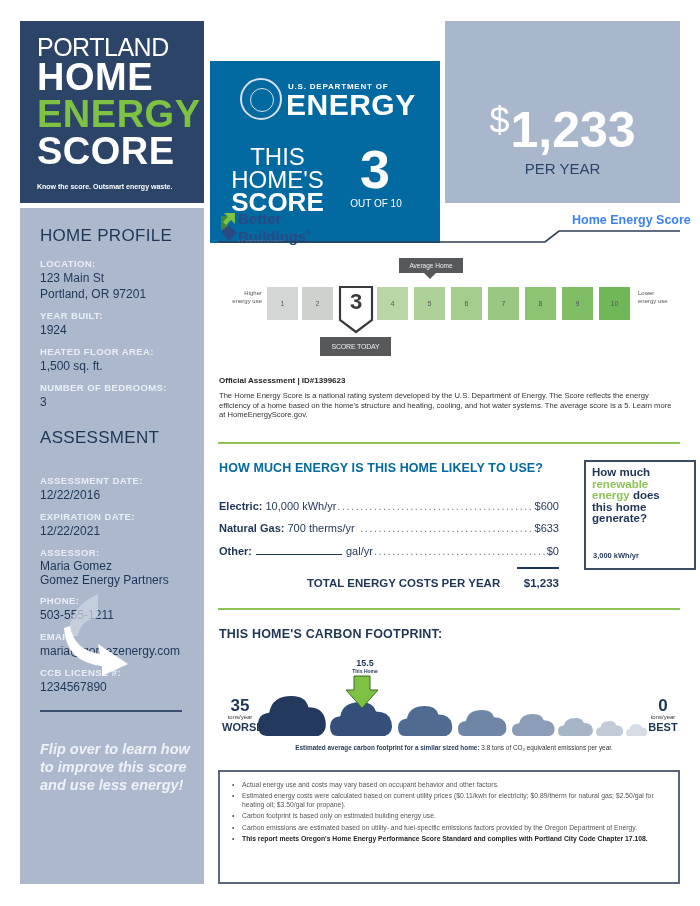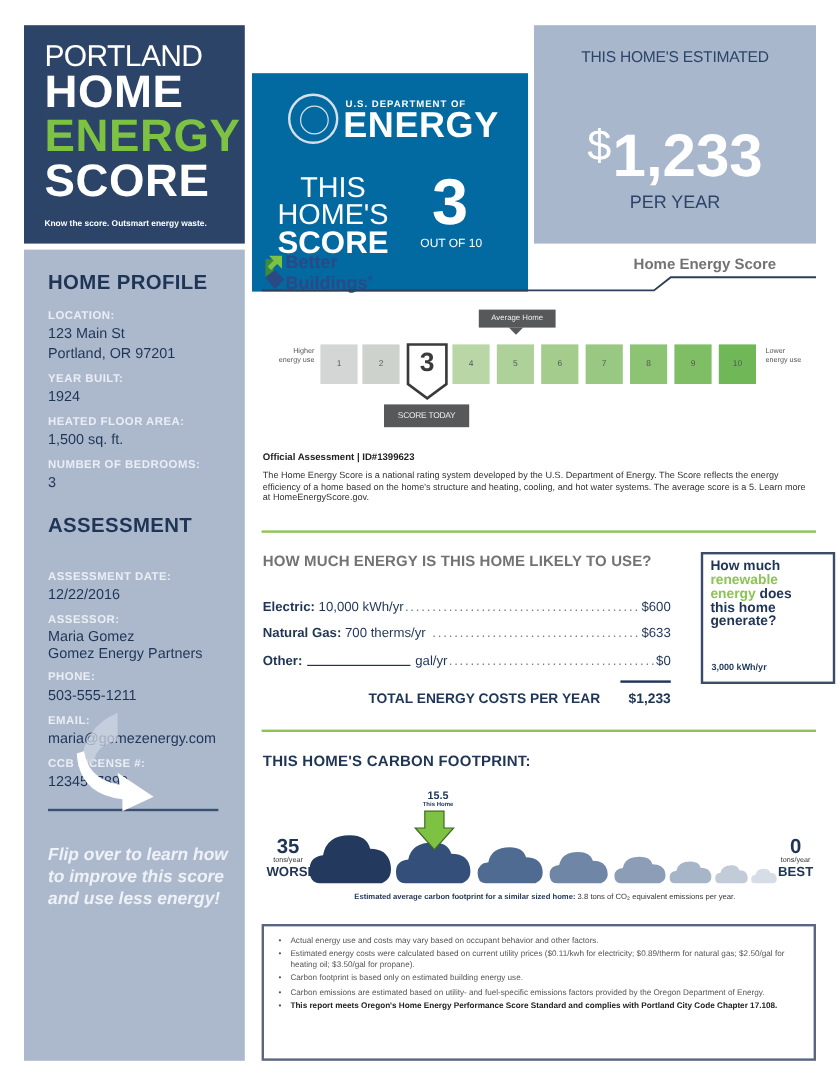--- a/index.html
+++ b/index.html
@@ -28,48 +28,48 @@
 
   .tile-cost { left: 445px; top: 21px; width: 235px; height: 182px; background: #a9b7cc; text-align: center; }
   .cost-title1 { left: 0; width: 235px; top: 19px; font-size: 13px; color: #2c4468; letter-spacing: -0.2px; }
   .cost-title2 { left: 0; width: 235px; top: 35px; font-size: 20px; font-weight: 700; color: #1f3556; letter-spacing: 0.3px; }
   .cost-amount { left: 0; width: 235px; top: 72px; font-size: 50px; font-weight: 700; color: #fff; line-height: 56px; }
   .cost-amount .dollar { font-size: 36px; font-weight: 400; vertical-align: 14px; margin-right: 1px; }
   .cost-per { left: 0; width: 235px; top: 139px; font-size: 15px; color: #2c4468; }
 
   
   .sidebar { left: 20px; top: 208px; width: 184px; height: 676px; background: #acb9cd; padding: 18px 0 0 20px; }
-  .sb-h { font-size: 17px; font-weight: 700; color: #1f3556; letter-spacing: 0.3px; margin-bottom: 12px; }
+  .sb-h { font-size: 17px; font-weight: 400; color: #1f3556; letter-spacing: 0.3px; margin-bottom: 12px; }
   .sb-label { font-size: 9.5px; font-weight: 700; color: #e9eef5; letter-spacing: 0.4px; line-height: 12px; margin-top: 8px; }
   .sb-val { font-size: 12px; color: #1f3556; line-height: 16px; }
   .sb-divider { width: 142px; height: 2px; background: #3b5070; margin-top: 15px; }
   .sb-flip { font-size: 14.5px; font-style: italic; font-weight: 700; color: #eef2f7; line-height: 18px; margin-top: 28px; width: 160px; }
   .flip-arrow { position: absolute; left: 58px; top: 588px; }
 
   
   .bb-logo-mark { left: 221px; top: 213px; width: 16px; height: 28px; }
   .bb-text { left: 238px; top: 212px; font-size: 15px; font-weight: 700; color: #2a4a86; line-height: 14px; }
   .bb-tm { font-size: 6px; vertical-align: 7px; }
   .bb-small { left: 238px; top: 240px; font-size: 3px; color: #7a8aa8; }
-  .hes-title { left: 528px; top: 213px; font-size: 12.5px; font-weight: 700; color: #737373; }
+  .hes-title { left: 572px; top: 213px; font-size: 12.5px; font-weight: 700; color: #3b82f6; }
   .rule-svg { left: 218px; top: 228px; }
 
   .scale-left { left: 230px; top: 289px; width: 32px; text-align: right; font-size: 6px; line-height: 8px; color: #555; }
   .scale-right { left: 638px; top: 289px; width: 32px; font-size: 6px; line-height: 8px; color: #555; }
   .scale-box { top: 287px; width: 31px; height: 33px; font-size: 7px; color: #555; display: flex; align-items: center; justify-content: center; }
   .score-marker { left: 338px; top: 286px; }
   .score-today { left: 320px; top: 337px; width: 71px; height: 19px; background: #56585a; color: #eee; font-size: 7px; display: flex; align-items: center; justify-content: center; letter-spacing: -0.2px; }
   .avg-home { left: 399px; top: 258px; width: 64px; height: 15px; background: #56585a; color: #eee; font-size: 6.5px; display: flex; align-items: center; justify-content: center; }
   .avg-pointer { left: 424px; top: 273px; width: 0; height: 0; border-left: 6px solid transparent; border-right: 6px solid transparent; border-top: 6px solid #56585a; }
 
   .official { left: 219px; top: 376px; font-size: 8px; font-weight: 700; color: #222; }
   .desc { left: 219px; top: 391px; width: 460px; font-size: 7.6px; line-height: 9.6px; color: #333; }
   .green-rule { height: 2px; background: #8dc456; }
 
-  .use-title { left: 219px; top: 461px; font-size: 12.5px; font-weight: 700; color: #737373; letter-spacing: 0.1px; }
+  .use-title { left: 219px; top: 461px; font-size: 12.5px; font-weight: 700; color: #0369a1; letter-spacing: 0.1px; }
   .use-row { left: 219px; width: 340px; font-size: 11px; color: #1f3556; display: flex; align-items: flex-start; }
   .use-row .lbl { font-weight: 700; }
   .use-row .dots { flex: 1; overflow: hidden; white-space: nowrap; color: #6a7a92; letter-spacing: 1.5px; margin: 0 1px; }
   .use-row .blank { display: inline-block; width: 86px; border-bottom: 1px solid #1f3556; margin: 0 4px; height: 10px; }
   .total-rule { left: 517px; top: 567px; width: 42px; height: 1.5px; background: #1f3556; }
   .total { left: 307px; top: 577px; width: 252px; font-size: 11.5px; font-weight: 700; color: #1f3556; display: flex; justify-content: space-between; }
 
   .renew { left: 584px; top: 460px; width: 112px; height: 110px; border: 2px solid #3b4d66; padding: 5px 6px; }
   .renew .q { font-size: 11.5px; font-weight: 700; line-height: 11.5px; color: #1f3556; }
   .renew .g { color: #8dc456; }
@@ -109,21 +109,20 @@
   <div class="abs score-this">
     <div>THIS</div>
     <div>HOME'S</div>
     <div class="bold">SCORE</div>
   </div>
   <div class="abs score-num">3</div>
   <div class="abs score-outof">OUT OF 10</div>
 </div>
 
 <div class="abs tile-cost">
-  <div class="abs cost-title1">THIS HOME'S ESTIMATED</div>
   <div class="abs cost-amount"><span class="dollar">$</span><span>1,233</span></div>
   <div class="abs cost-per">PER YEAR</div>
 </div>
 
 <div class="abs sidebar">
   <div class="sb-h">HOME PROFILE</div>
   <div>
     <div class="sb-label">LOCATION:</div>
     <div class="sb-val">123 Main St</div>
     <div class="sb-val">Portland, OR 97201</div>
@@ -138,20 +137,24 @@
   </div>
   <div>
     <div class="sb-label">NUMBER OF BEDROOMS:</div>
     <div class="sb-val">3</div>
   </div>
 
   <div class="sb-h" style="margin-top:18px;margin-bottom:27px;">ASSESSMENT</div>
   <div>
     <div class="sb-label">ASSESSMENT DATE:</div>
     <div class="sb-val">12/22/2016</div>
+  </div>
+  <div>
+    <div class="sb-label">EXPIRATION DATE:</div>
+    <div class="sb-val">12/22/2021</div>
   </div>
   <div>
     <div class="sb-label">ASSESSOR:</div>
     <div class="sb-val" style="line-height:14px">Maria Gomez</div>
     <div class="sb-val" style="line-height:14px">Gomez Energy Partners</div>
   </div>
   <div>
     <div class="sb-label">PHONE:</div>
     <div class="sb-val">503-555-1211</div>
   </div>

